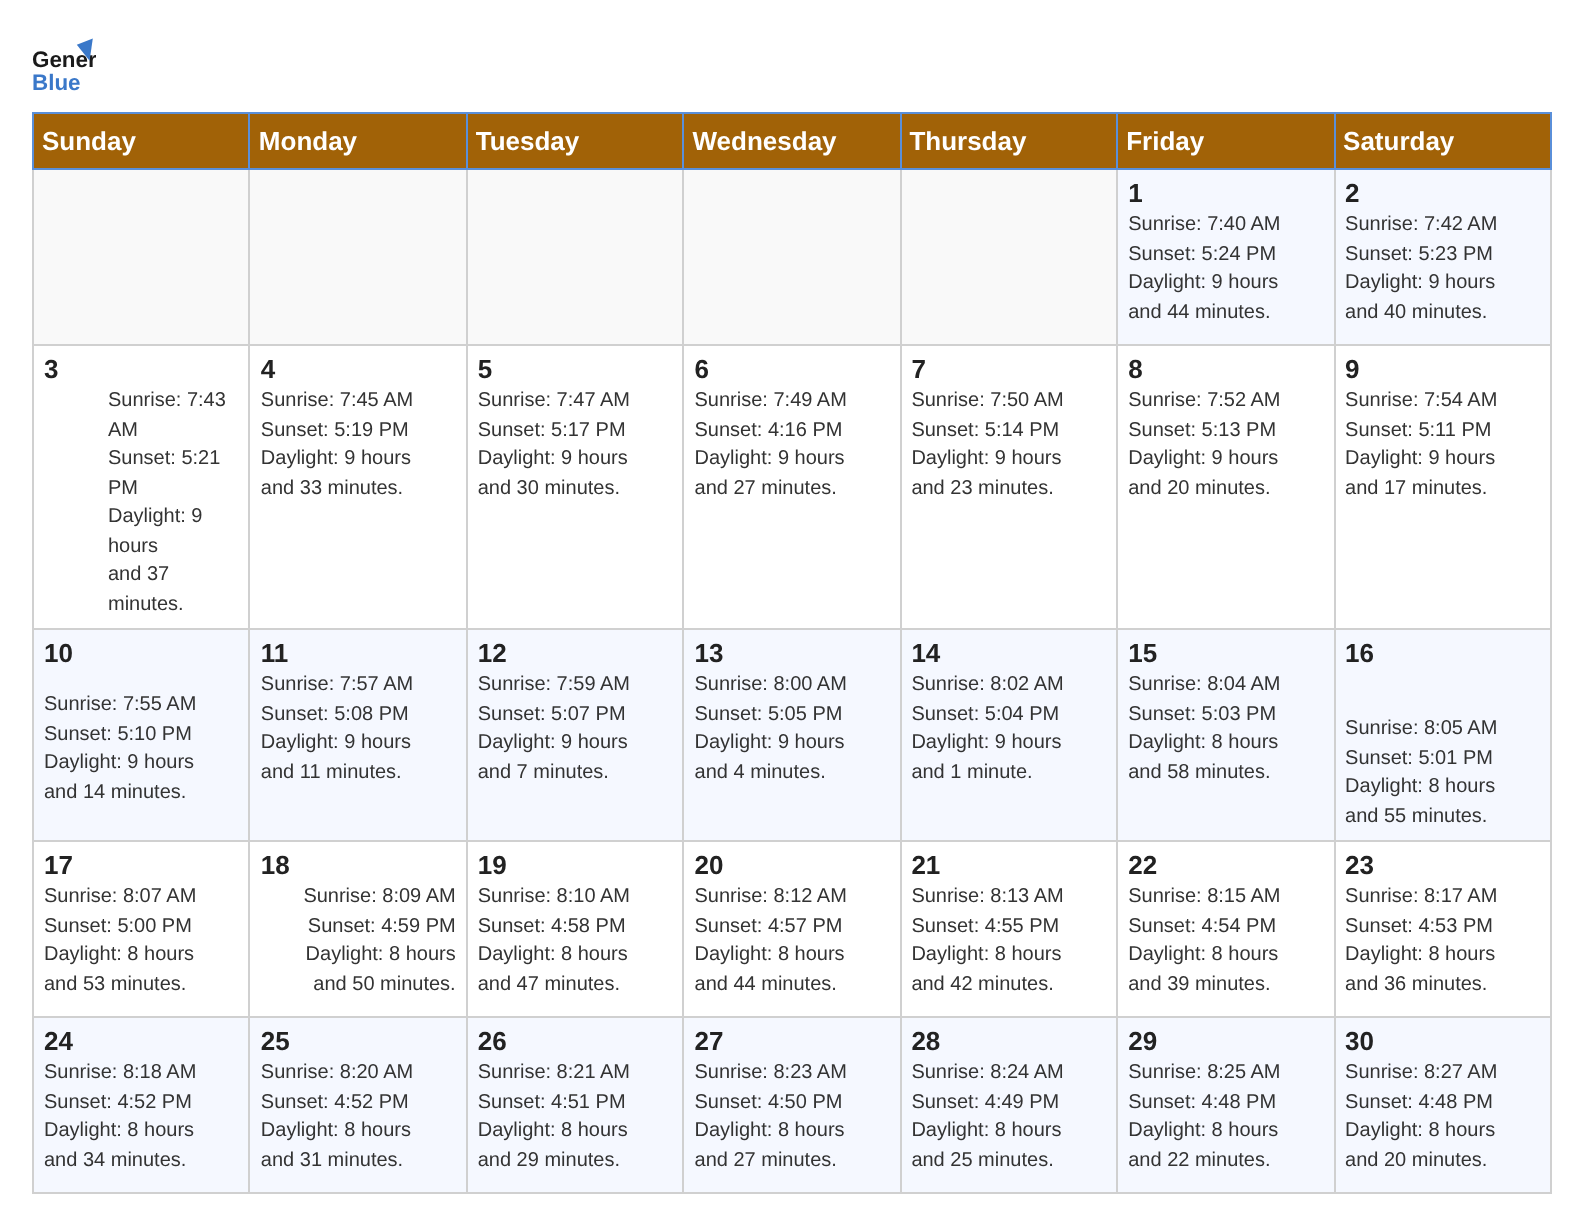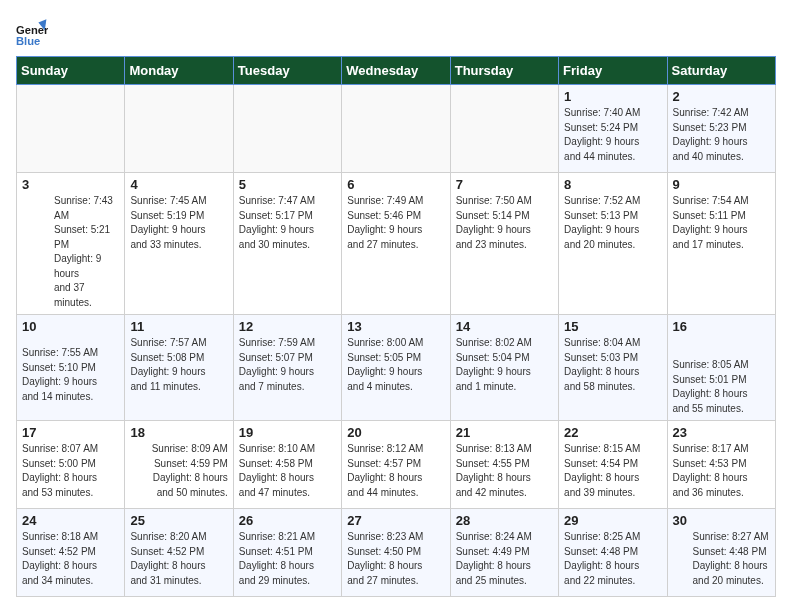--- a/index.html
+++ b/index.html
@@ -34,21 +34,21 @@
     .subtitle {
       font-size: 14px;
       color: #555;
     }
     table {
       width: 100%;
       border-collapse: collapse;
       table-layout: fixed;
     }
     thead tr th {
-      background: #14532d;
+      background: #a16207;
       color: #fff;
       font-size: 13px;
       font-weight: bold;
       padding: 6px 4px;
       text-align: left;
       border: 1px solid #5a8fd9;
     }
     tbody tr td {
       border: 1px solid #d0d0d0;
       vertical-align: top;
@@ -141,21 +141,21 @@
         <td>
           <span class="day-num">5</span>
           <div class="day-info" style="white-space: pre-line;">Sunrise: 7:47 AM
 Sunset: 5:17 PM
 Daylight: 9 hours
 and 30 minutes.</div>
         </td>
         <td>
           <span class="day-num">6</span>
           <div class="day-info" style="white-space: pre-line;">Sunrise: 7:49 AM
-Sunset: 5:46 PM
+Sunset: 4:16 PM
 Daylight: 9 hours
 and 27 minutes.</div>
         </td>
         <td>
           <span class="day-num">7</span>
           <div class="day-info" style="white-space: pre-line;">Sunrise: 7:50 AM
 Sunset: 5:14 PM
 Daylight: 9 hours
 and 23 minutes.</div>
         </td>
@@ -314,20 +314,20 @@
         </td>
         <td>
           <span class="day-num">29</span>
           <div class="day-info" style="white-space: pre-line;">Sunrise: 8:25 AM
 Sunset: 4:48 PM
 Daylight: 8 hours
 and 22 minutes.</div>
         </td>
         <td>
           <span class="day-num">30</span>
-          <div class="day-info" style="white-space: pre-line; margin-left: 20px;">Sunrise: 8:27 AM
+          <div class="day-info" style="white-space: pre-line;">Sunrise: 8:27 AM
 Sunset: 4:48 PM
 Daylight: 8 hours
 and 20 minutes.</div>
         </td>
       </tr>
     </tbody>
 </table>
 
 </body></html>

